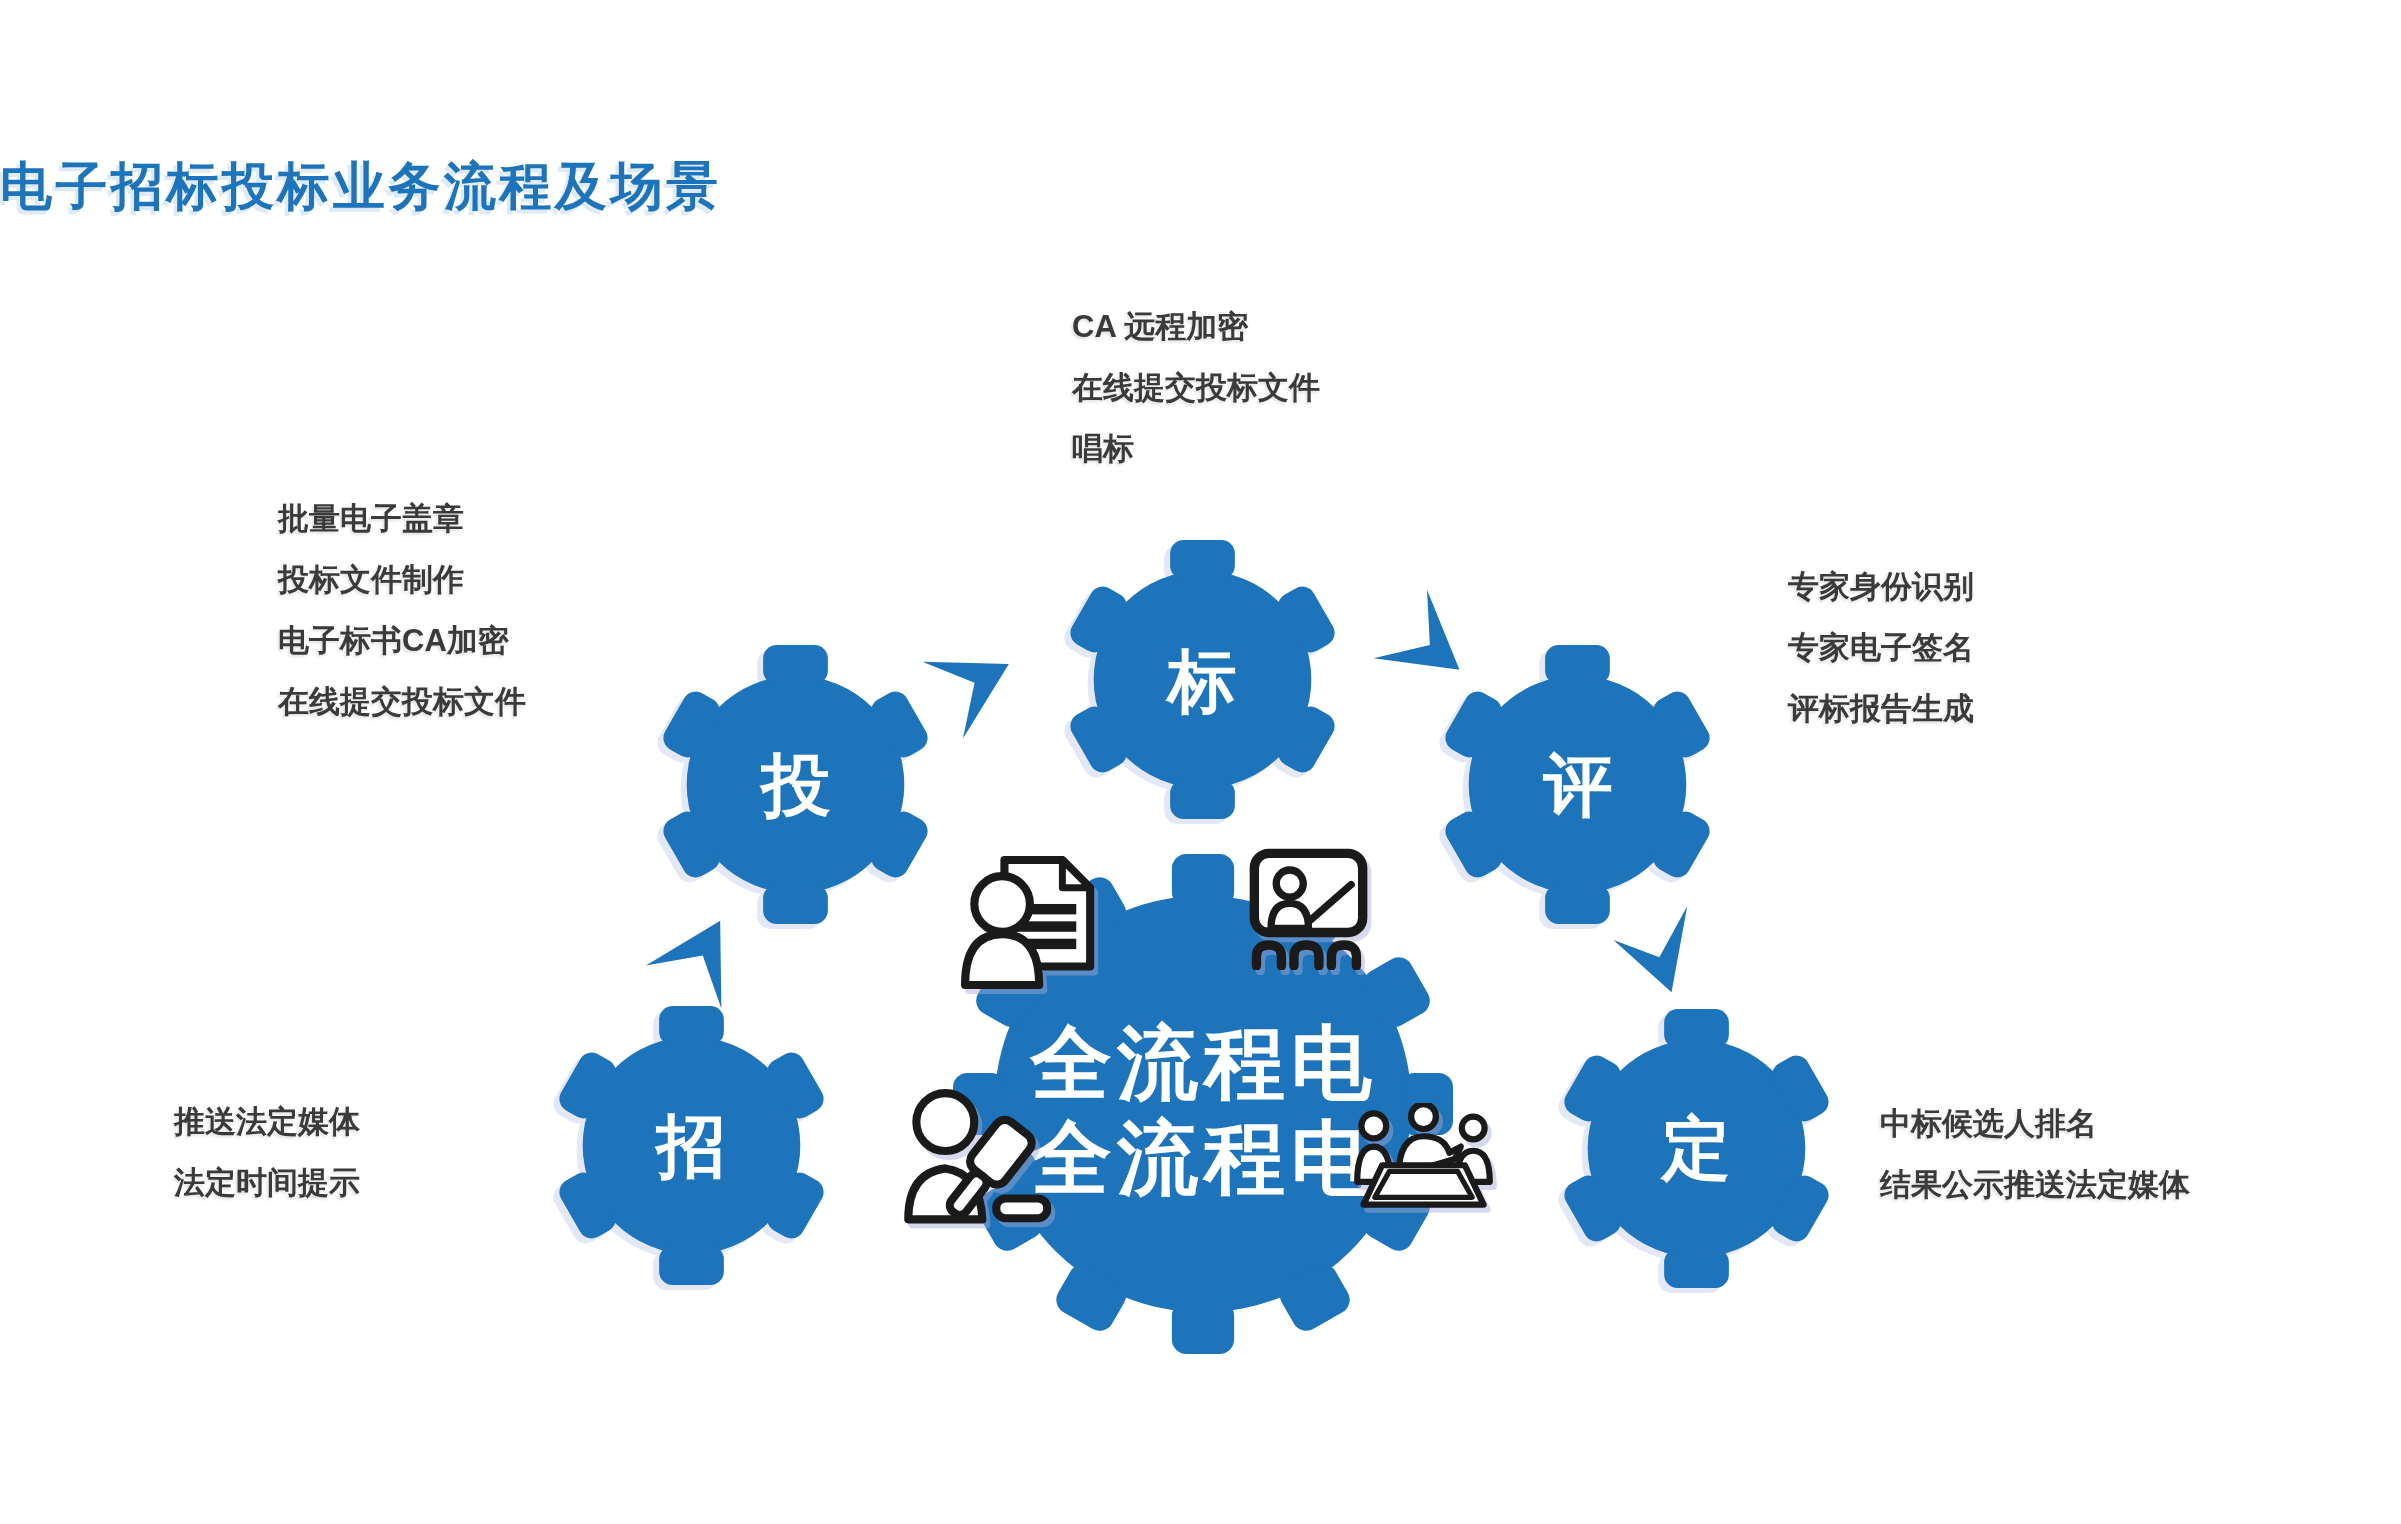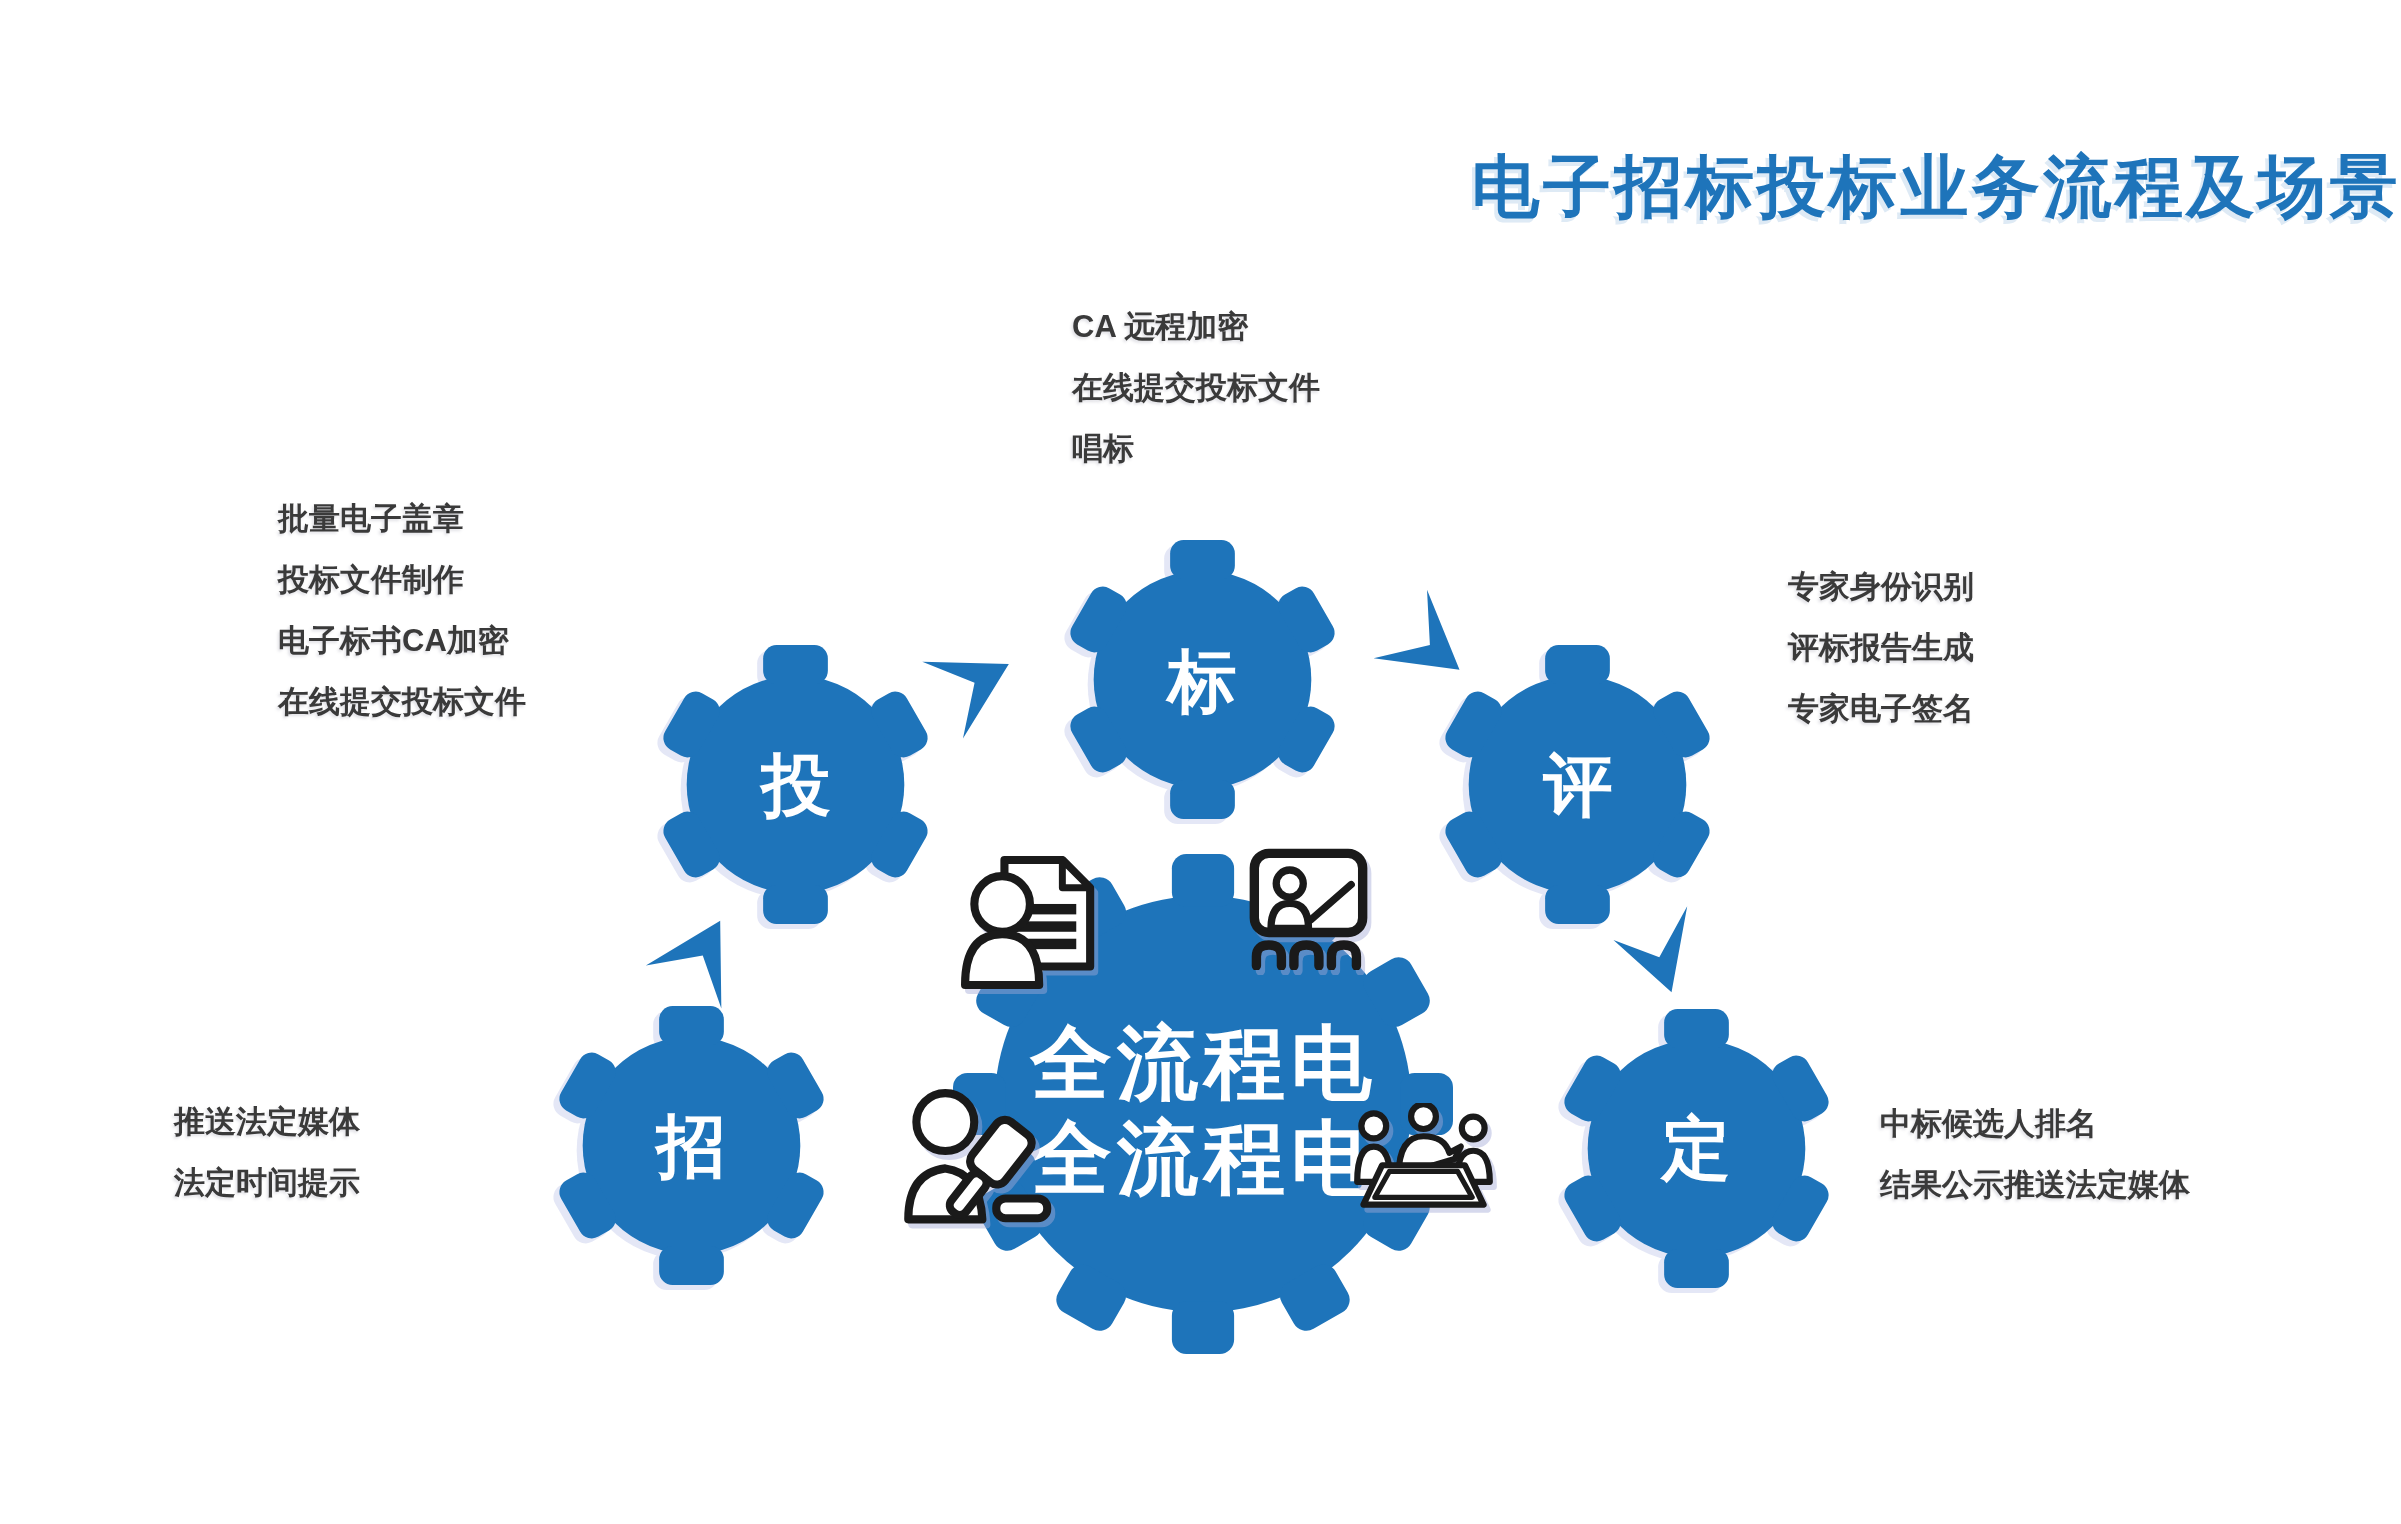--- a/index.html
+++ b/index.html
@@ -10,22 +10,22 @@
   html,body{margin:0;padding:0;background:#fff;}
   .canvas{
     position:relative;
     width:2401px;height:1525px;
     background:#ffffff;
     overflow:hidden;
     font-family:"Liberation Sans","DejaVu Sans",sans-serif;
   }
   .title{
     position:absolute;left:0;right:0;top:144px;margin:0;
-    text-align:right;
-    font-size:68px;line-height:84px;font-weight:800;
+    text-align:left;
+    font-size:52px;line-height:84px;font-weight:800;
     letter-spacing:3.5px;
     color:var(--accent);
     text-shadow:-3.5px 4.1px 0 rgba(160,195,225,.35);
   }
   .note{
     position:absolute;
     font-size:31px;line-height:61px;font-weight:700;
     color:var(--ink);
     text-shadow:-1.7px 2.3px 2.9px rgba(120,120,140,.22);
     white-space:nowrap;
@@ -94,22 +94,22 @@
 
   <div class="note" style="left:278px;top:488px">
     <div>批量电子盖章</div>
     <div>投标文件制作</div>
     <div>电子标书CA加密</div>
     <div>在线提交投标文件</div>
   </div>
 
   <div class="note" style="left:1788px;top:556px">
     <div>专家身份识别</div>
+    <div>专家电子签名</div>
     <div>评标报告生成</div>
-    <div>专家电子签名</div>
   </div>
 
   <div class="note" style="left:174px;top:1091px">
     <div>推送法定媒体</div>
     <div>法定时间提示</div>
   </div>
 
   <div class="note" style="left:1880px;top:1093px">
     <div>中标候选人排名</div>
     <div>结果公示推送法定媒体</div>

